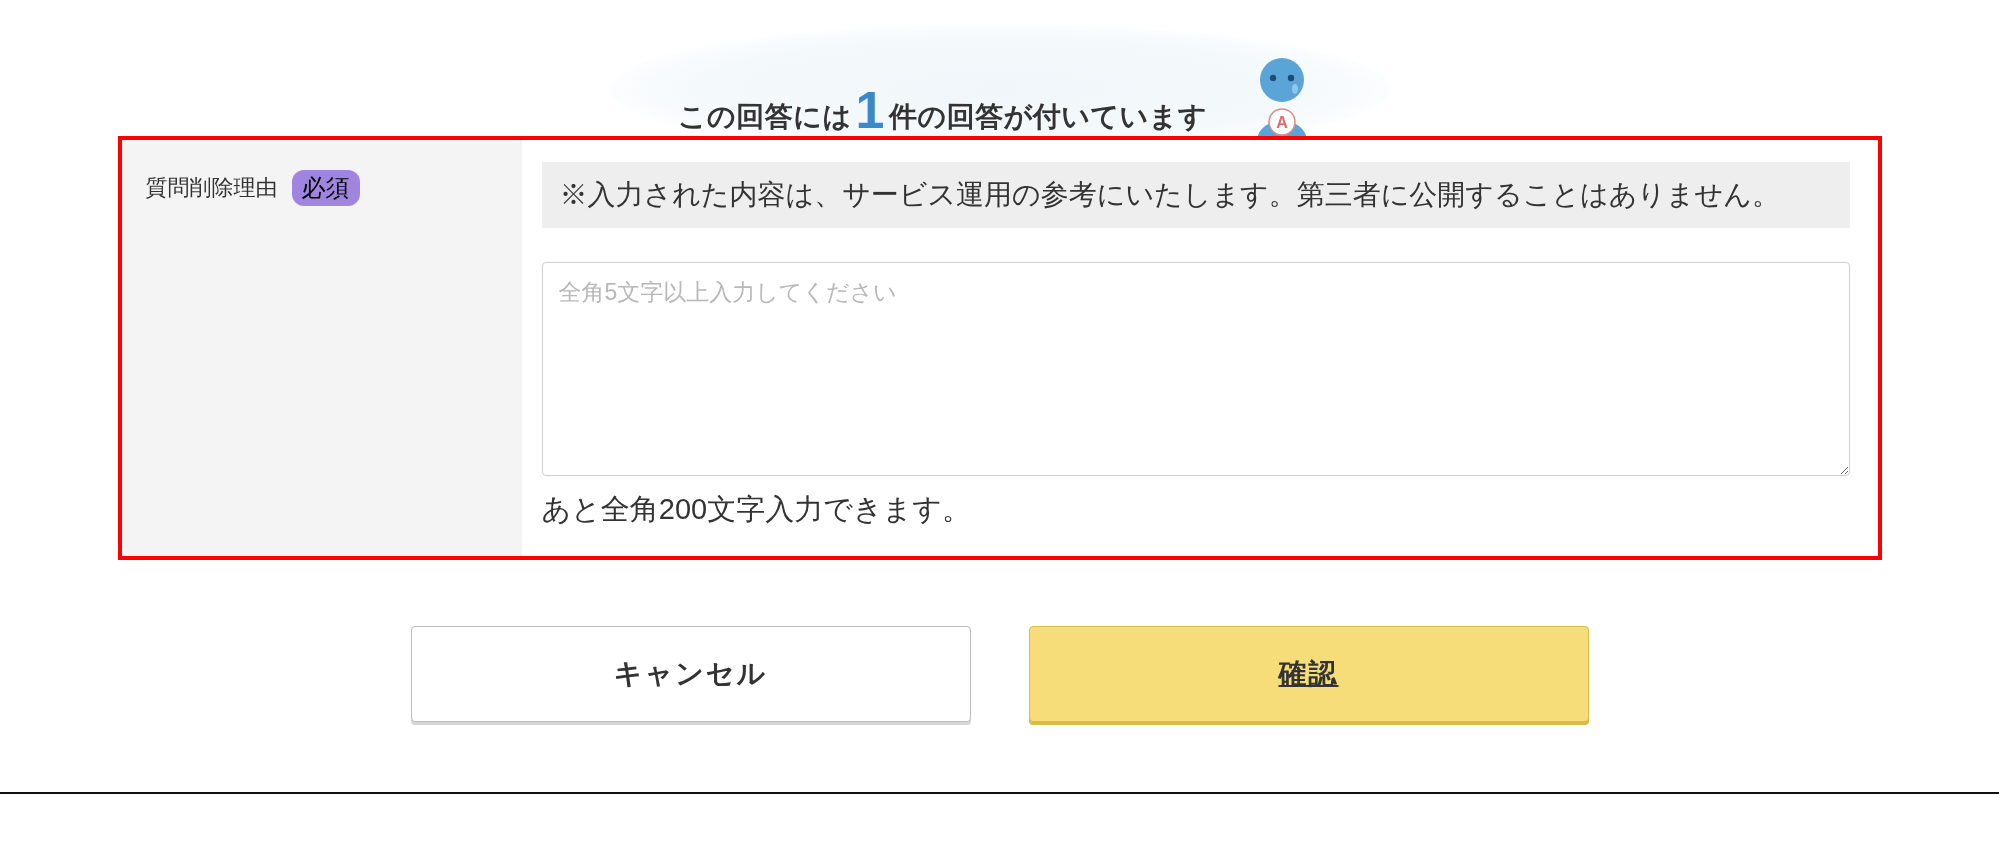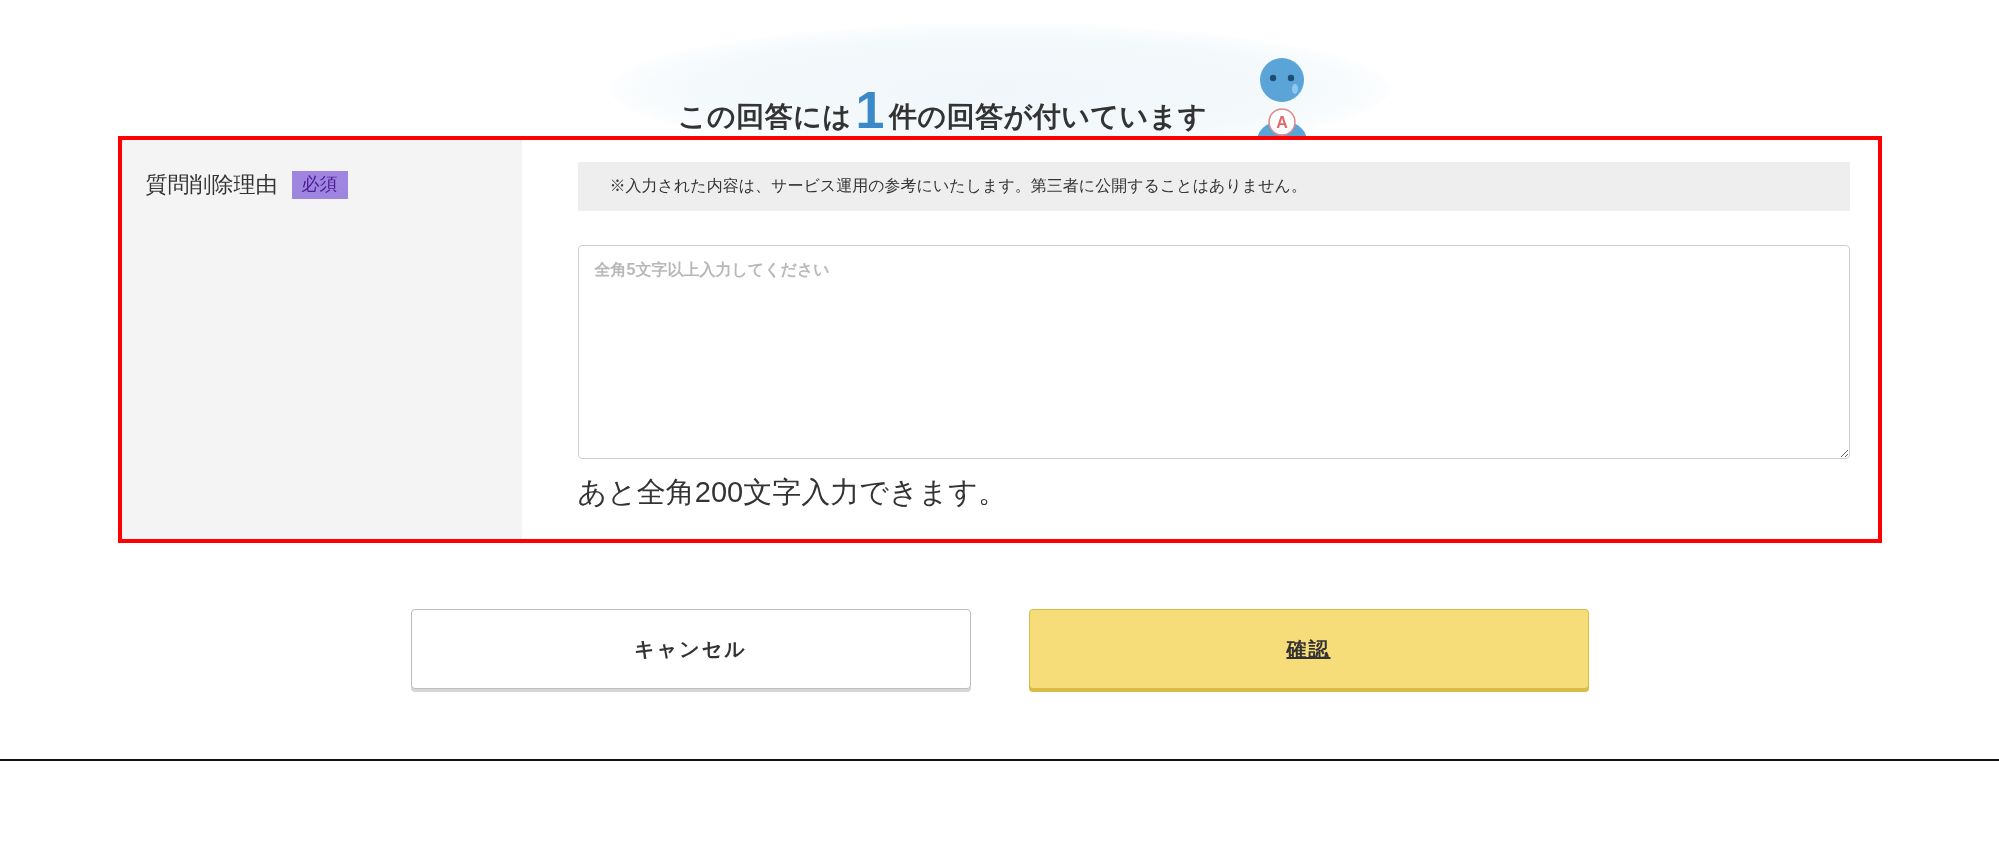--- a/index.html
+++ b/index.html
@@ -67,84 +67,82 @@
     }
     .form-frame {
       margin: 0 auto;
       width: 1764px;
       border: 4px solid #ff0000;
       display: flex;
       position: relative;
       z-index: 2;
       background: #fff;
       margin-top: -6px;
-      gap: 36px;
     }
     .form-label-col {
       width: 400px;
       background: #f4f4f4;
       padding: 30px 24px;
     }
     .label-row {
       display: flex;
       align-items: center;
       gap: 14px;
     }
     .label-text {
       font-size: 22px;
       color: #333;
     }
     .required-badge {
       display: inline-block;
       background: #9f85e0;
-      color: #4c1d95;
-      font-size: 18px;
+      color: #000000;
+      font-size: 24px;
       padding: 2px 10px 3px;
-      border-radius: 0;
+      border-radius: 12px;
       line-height: 1.3;
     }
     .form-input-col {
       flex: 1;
       padding: 22px 28px 26px 20px;
     }
     .notice-bar {
       background: #eeeeee;
       color: #333;
-      font-size: 16px;
-      padding: 14px 32px;
+      font-size: 28px;
+      padding: 14px 18px;
       margin-bottom: 34px;
     }
     .reason-textarea {
       width: 100%;
       height: 214px;
       border: 1px solid #cfcfcf;
       border-radius: 4px;
       padding: 14px 16px;
-      font-size: 16px;
+      font-size: 23px;
       font-family: inherit;
       color: #333;
       resize: both;
-      font-weight: bold;
     }
     .reason-textarea::placeholder { color: #b8b8b8; }
     .char-hint {
       font-size: 29px;
       color: #333;
       margin-top: 10px;
     }
     .button-row {
       display: flex;
       justify-content: center;
       gap: 58px;
       margin-top: 66px;
     }
     .btn {
       width: 560px;
-      height: 80px;
-      font-size: 20px;
+      height: 96px;
+      font-size: 28px;
       font-weight: 700;
       border-radius: 4px;
       cursor: pointer;
       letter-spacing: 2px;
     }
     .btn-cancel {
       background: #fff;
       color: #333;
       border: 1px solid #bdbdbd;
       box-shadow: 0 3px 0 #d6d6d6;

